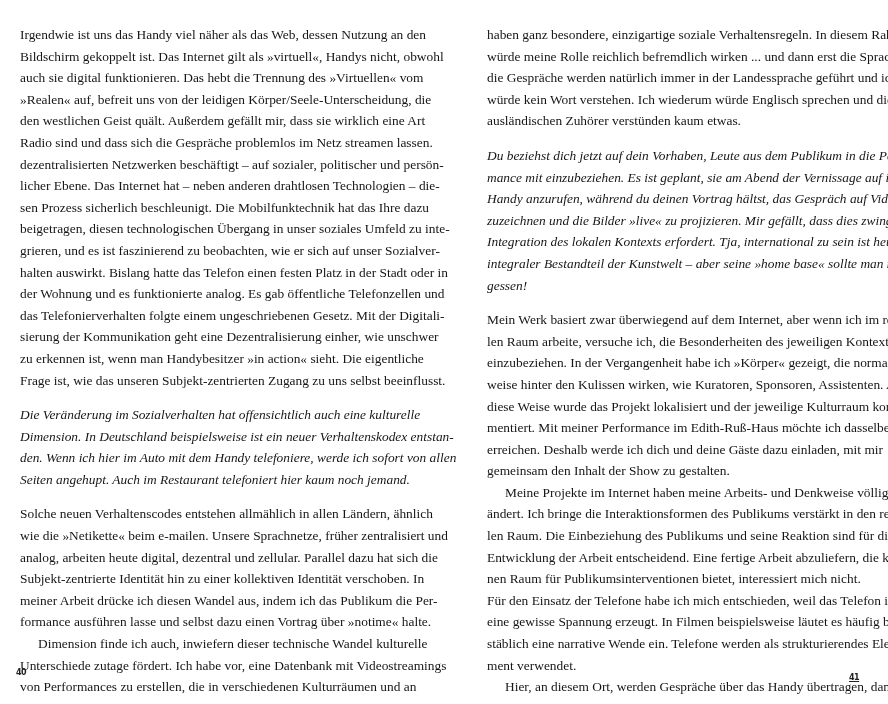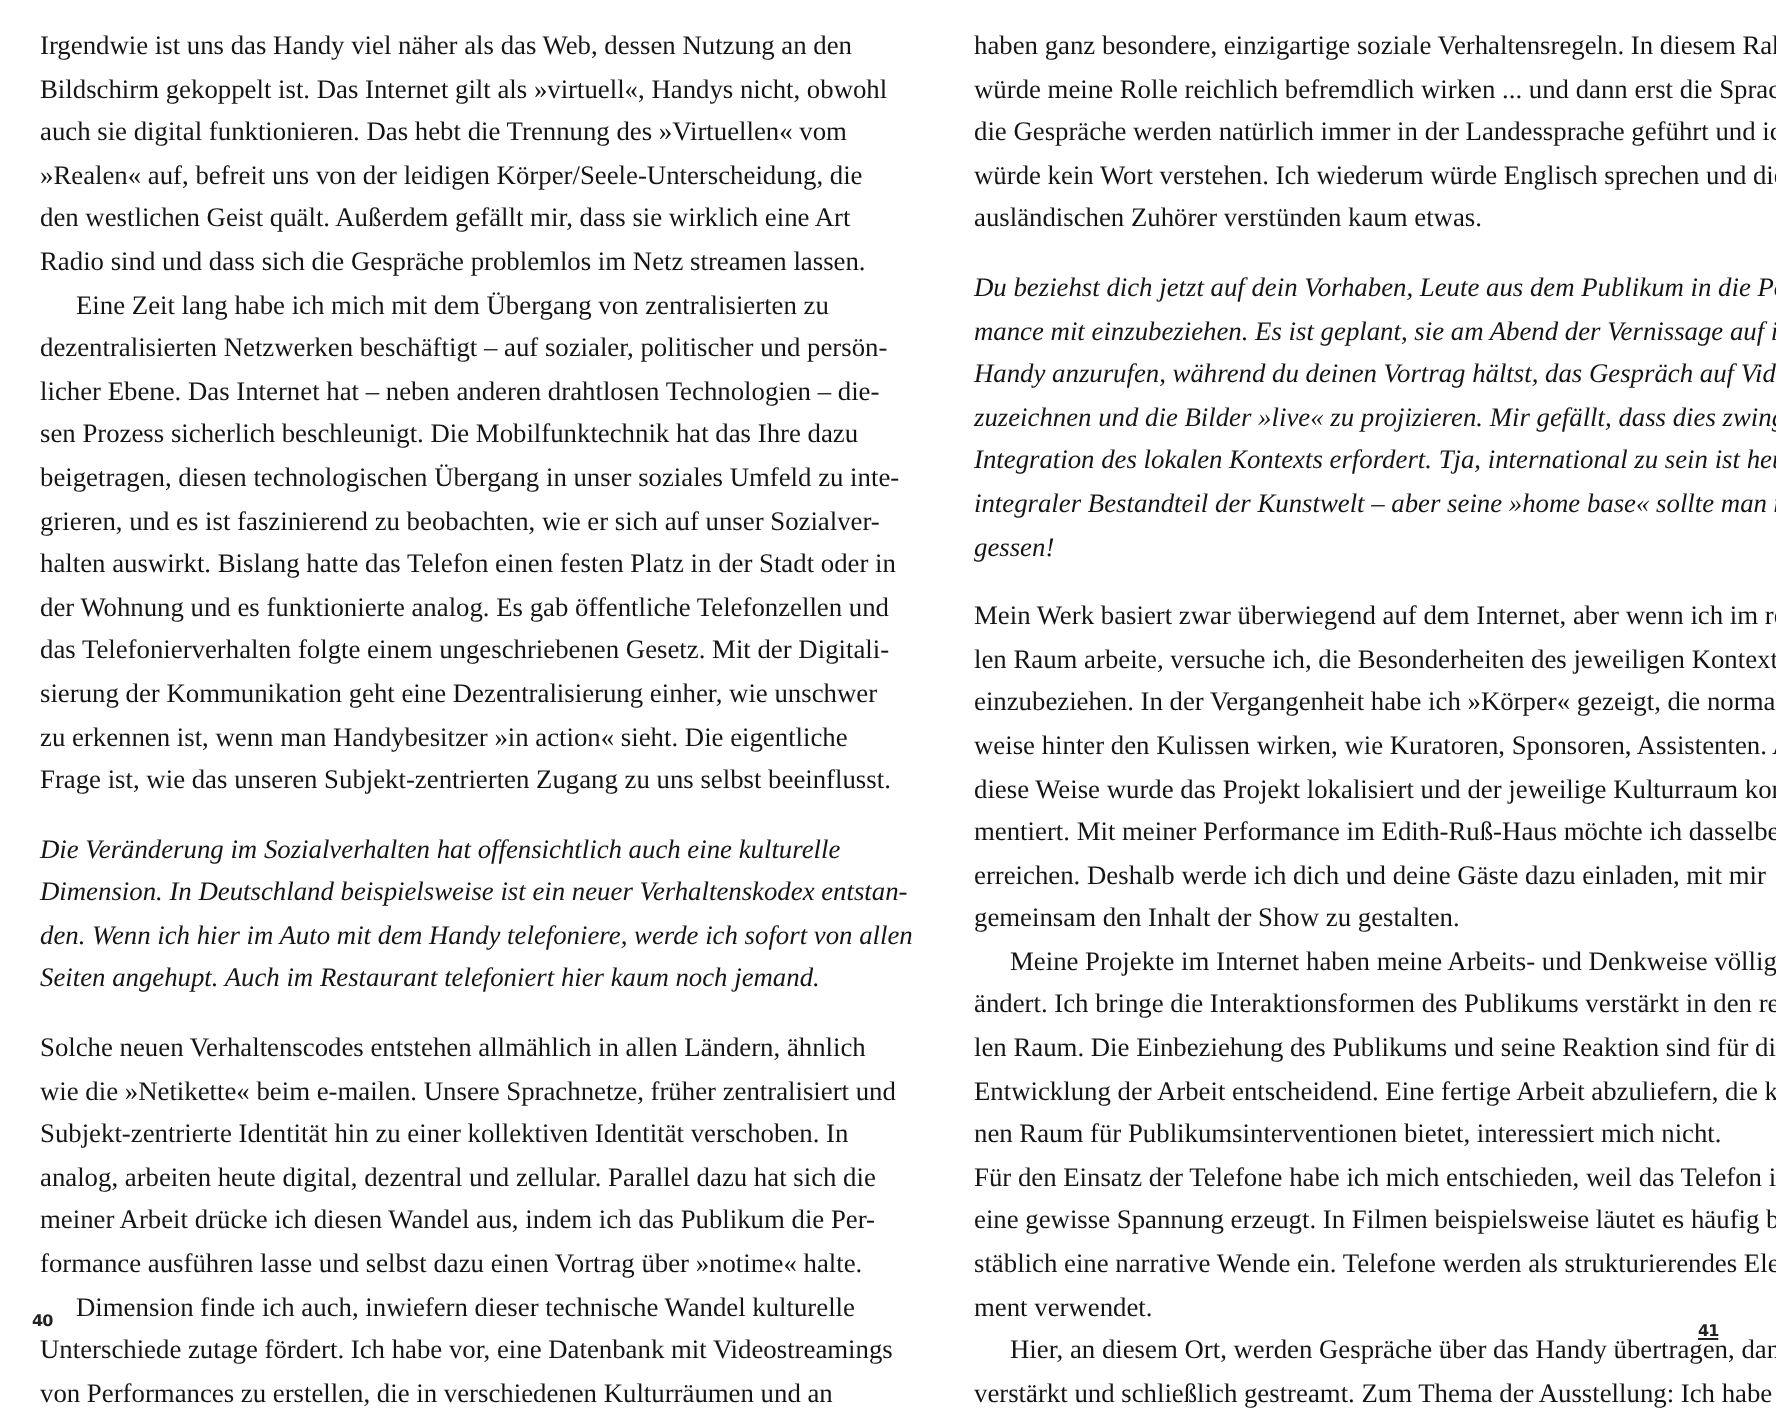--- a/index.html
+++ b/index.html
@@ -1,18 +1,18 @@
 <!DOCTYPE html>
 <html><head>
 <meta charset="utf-8">
 <style>
   html, body { margin:0; padding:0; background:#ffffff; }
   body { width:888px; height:704px; position:relative; overflow:hidden;
          font-family:"Liberation Serif","DejaVu Serif",serif; color:#151515; }
-  .page { position:absolute; top:4px; height:582px; }
+  .page { position:absolute; top:16px; height:582px; }
   .page-left { left:0; width:444px; }
   .page-right { left:444px; width:444px; }
   .col { position:absolute; top:8px; }
   .page-left .col { left:20px; width:370px; }
   .page-right .col { left:43px; width:371px; }
   .para { margin:0; }
   .line { display:block; height:21.6px; line-height:21.6px; font-size:13.4px;
           text-align:justify; text-align-last:justify; white-space:nowrap; overflow:visible; }
   .line.last { text-align-last:left; }
   .line.indent { text-indent:18px; }
@@ -30,21 +30,20 @@
   <div class="col" id="col-left">
       <div class="para">
         <span class="line">Irgendwie ist uns das Handy viel näher als das Web, dessen Nutzung an den</span>
         <span class="line">Bildschirm gekoppelt ist. Das Internet gilt als »virtuell«, Handys nicht, obwohl</span>
         <span class="line">auch sie digital funktionieren. Das hebt die Trennung des »Virtuellen« vom</span>
         <span class="line">»Realen« auf, befreit uns von der leidigen Körper/Seele-Unterscheidung, die</span>
         <span class="line">den westlichen Geist quält. Außerdem gefällt mir, dass sie wirklich eine Art</span>
         <span class="line last">Radio sind und dass sich die Gespräche problemlos im Netz streamen lassen.</span>
       </div>
       <div class="para">
-        <span class="line indent">Eine Zeit lang habe ich mich mit dem Übergang von zentralisierten zu</span>
         <span class="line">dezentralisierten Netzwerken beschäftigt – auf sozialer, politischer und persön-</span>
         <span class="line">licher Ebene. Das Internet hat – neben anderen drahtlosen Technologien – die-</span>
         <span class="line">sen Prozess sicherlich beschleunigt. Die Mobilfunktechnik hat das Ihre dazu</span>
         <span class="line">beigetragen, diesen technologischen Übergang in unser soziales Umfeld zu inte-</span>
         <span class="line">grieren, und es ist faszinierend zu beobachten, wie er sich auf unser Sozialver-</span>
         <span class="line">halten auswirkt. Bislang hatte das Telefon einen festen Platz in der Stadt oder in</span>
         <span class="line">der Wohnung und es funktionierte analog. Es gab öffentliche Telefonzellen und</span>
         <span class="line">das Telefonierverhalten folgte einem ungeschriebenen Gesetz. Mit der Digitali-</span>
         <span class="line">sierung der Kommunikation geht eine Dezentralisierung einher, wie unschwer</span>
         <span class="line">zu erkennen ist, wenn man Handybesitzer »in action« sieht. Die eigentliche</span>
@@ -54,22 +53,22 @@
       <div class="para italic">
         <span class="line">Die Veränderung im Sozialverhalten hat offensichtlich auch eine kulturelle</span>
         <span class="line">Dimension. In Deutschland beispielsweise ist ein neuer Verhaltenskodex entstan-</span>
         <span class="line">den. Wenn ich hier im Auto mit dem Handy telefoniere, werde ich sofort von allen</span>
         <span class="line last">Seiten angehupt. Auch im Restaurant telefoniert hier kaum noch jemand.</span>
       </div>
       <div class="gap"></div>
       <div class="para">
         <span class="line">Solche neuen Verhaltenscodes entstehen allmählich in allen Ländern, ähnlich</span>
         <span class="line">wie die »Netikette« beim e-mailen. Unsere Sprachnetze, früher zentralisiert und</span>
+        <span class="line">analog, arbeiten heute digital, dezentral und zellular. Parallel dazu hat sich die</span>
         <span class="line">Subjekt-zentrierte Identität hin zu einer kollektiven Identität verschoben. In</span>
-        <span class="line">analog, arbeiten heute digital, dezentral und zellular. Parallel dazu hat sich die</span>
         <span class="line">meiner Arbeit drücke ich diesen Wandel aus, indem ich das Publikum die Per-</span>
         <span class="line last">formance ausführen lasse und selbst dazu einen Vortrag über »notime« halte.</span>
       </div>
       <div class="para">
         <span class="line indent">Dimension finde ich auch, inwiefern dieser technische Wandel kulturelle</span>
         <span class="line">Unterschiede zutage fördert. Ich habe vor, eine Datenbank mit Videostreamings</span>
         <span class="line">von Performances zu erstellen, die in verschiedenen Kulturräumen und an</span>
         <span class="line">unterschiedlichen geographischen Orten stattfinden, um zu beobachten, wie</span>
       </div>
     </div>

